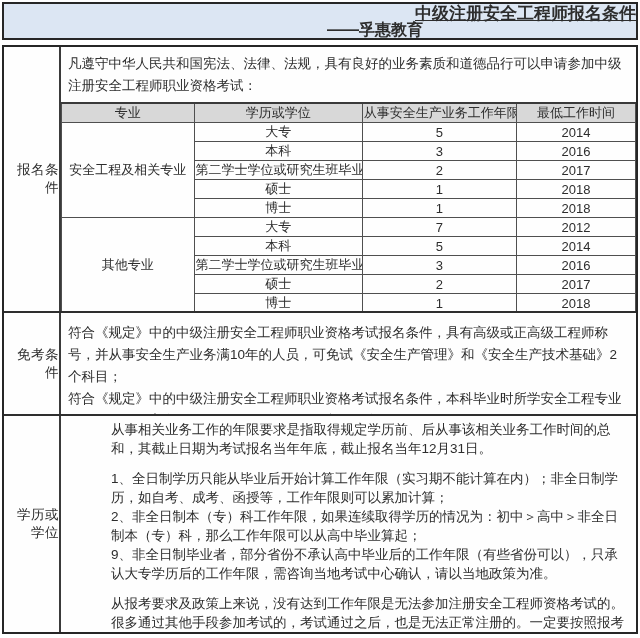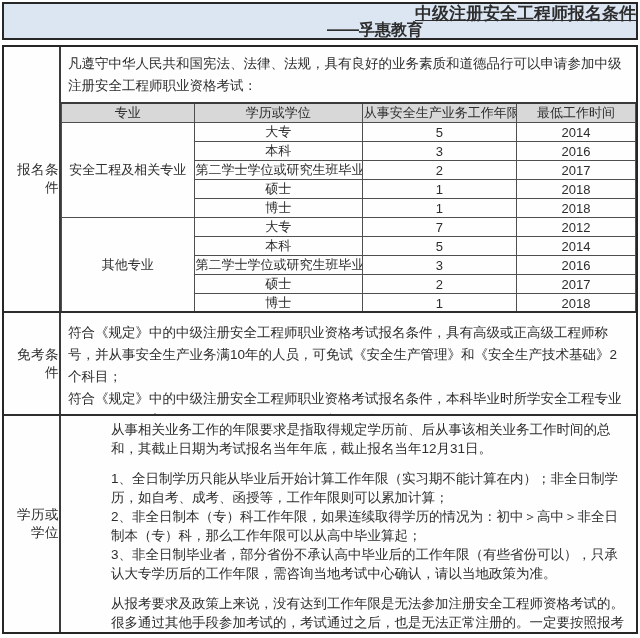--- a/index.html
+++ b/index.html
@@ -203,19 +203,19 @@
         <p>符合《规定》中的中级注册安全工程师职业资格考试报名条件，本科毕业时所学安全工程专业经全国工程教育专业认证的人员，可免试《安全生产技术基础》科目</p>
       </div>
     </div>
 
     <div class="sec sec-tebie">
       <div class="side">学历或学位</div>
       <div class="content paras tebie-paras">
         <p>从事相关业务工作的年限要求是指取得规定学历前、后从事该相关业务工作时间的总和，其截止日期为考试报名当年年底，截止报名当年12月31日。</p>
         <p class="gap">1、全日制学历只能从毕业后开始计算工作年限（实习期不能计算在内）；非全日制学历，如自考、成考、函授等，工作年限则可以累加计算；</p>
         <p>2、非全日制本（专）科工作年限，如果连续取得学历的情况为：初中＞高中＞非全日制本（专）科，那么工作年限可以从高中毕业算起；</p>
-        <p>3、非全日制毕业者，部分省份不承认高中毕业后的工作年限（有些省份可以），只承认大专学历后的工作年限，需咨询当地考试中心确认，请以当地政策为准。</p>
+        <p>9、非全日制毕业者，部分省份不承认高中毕业后的工作年限（有些省份可以），只承认大专学历后的工作年限，需咨询当地考试中心确认，请以当地政策为准。</p>
         <p class="gap">从报考要求及政策上来说，没有达到工作年限是无法参加注册安全工程师资格考试的。很多通过其他手段参加考试的，考试通过之后，也是无法正常注册的。一定要按照报考规定考试，以免得不偿失。</p>
       </div>
     </div>
 
   </div>
 </div>
 
 </body></html>

